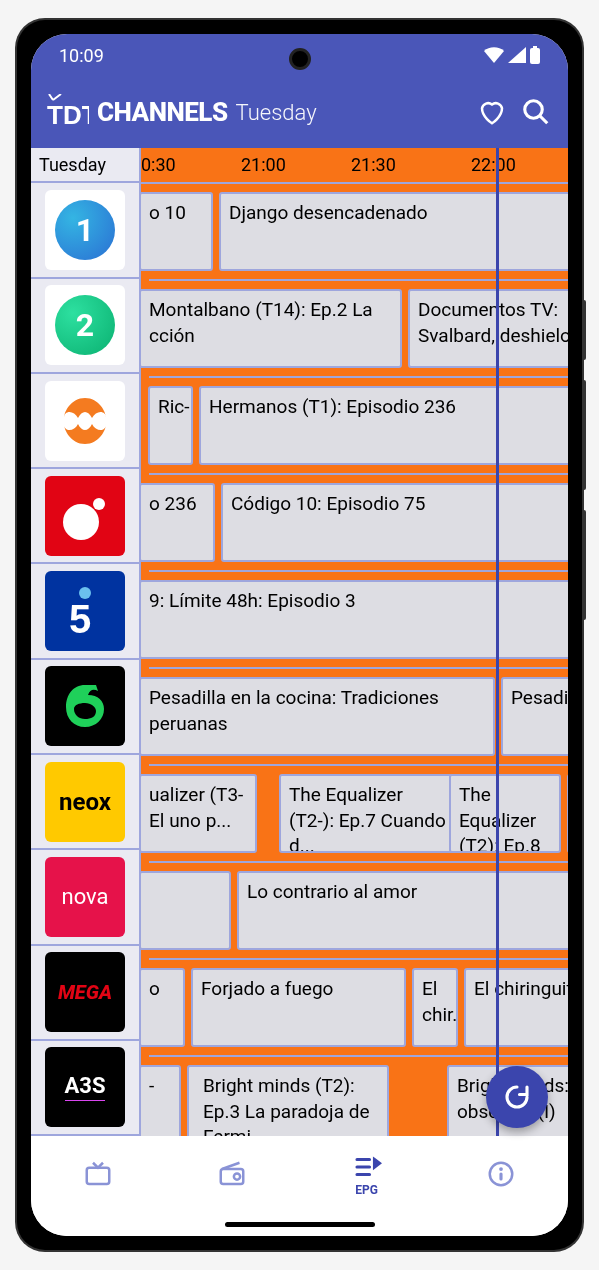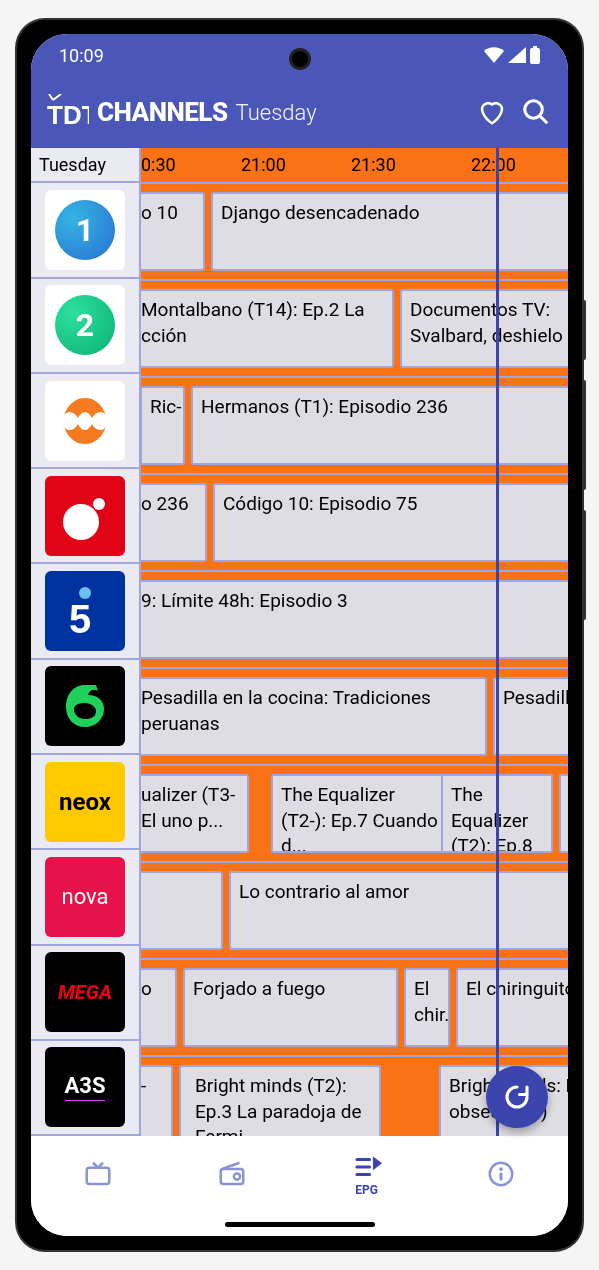--- a/index.html
+++ b/index.html
@@ -113,21 +113,21 @@
 }
 .time-cell { position: absolute; top: 6px; }
 .now-line {
   position: absolute;
   top: 0; bottom: 0;
   width: 3px;
   background: #3b45ad;
   z-index: 50;
   left: 355px;
 }
-.rows { position: relative; }
+.rows { position: relative; margin-left: 8px; }
 .epg-row {
   height: 97px;
   position: relative;
   border-bottom: 2px solid #9ea6dd;
 }
 .prog {
   position: absolute;
   top: 8px;
   bottom: 8px;
   background: #dddde3;

